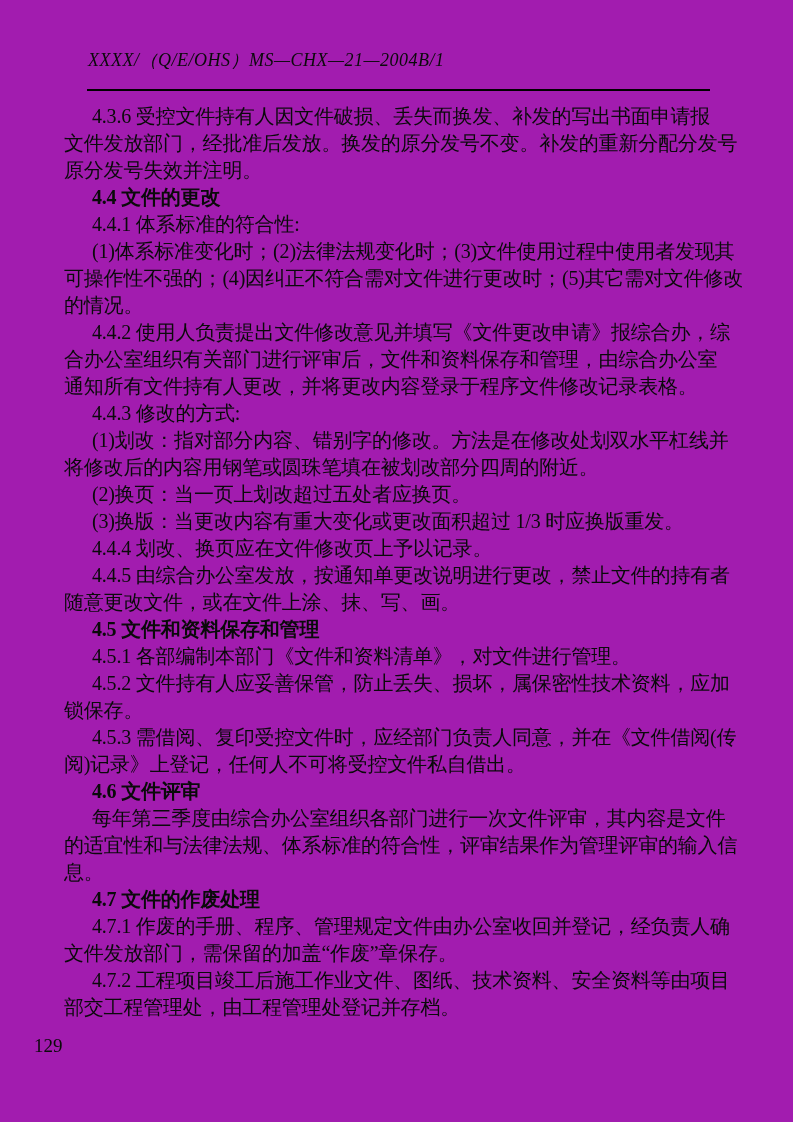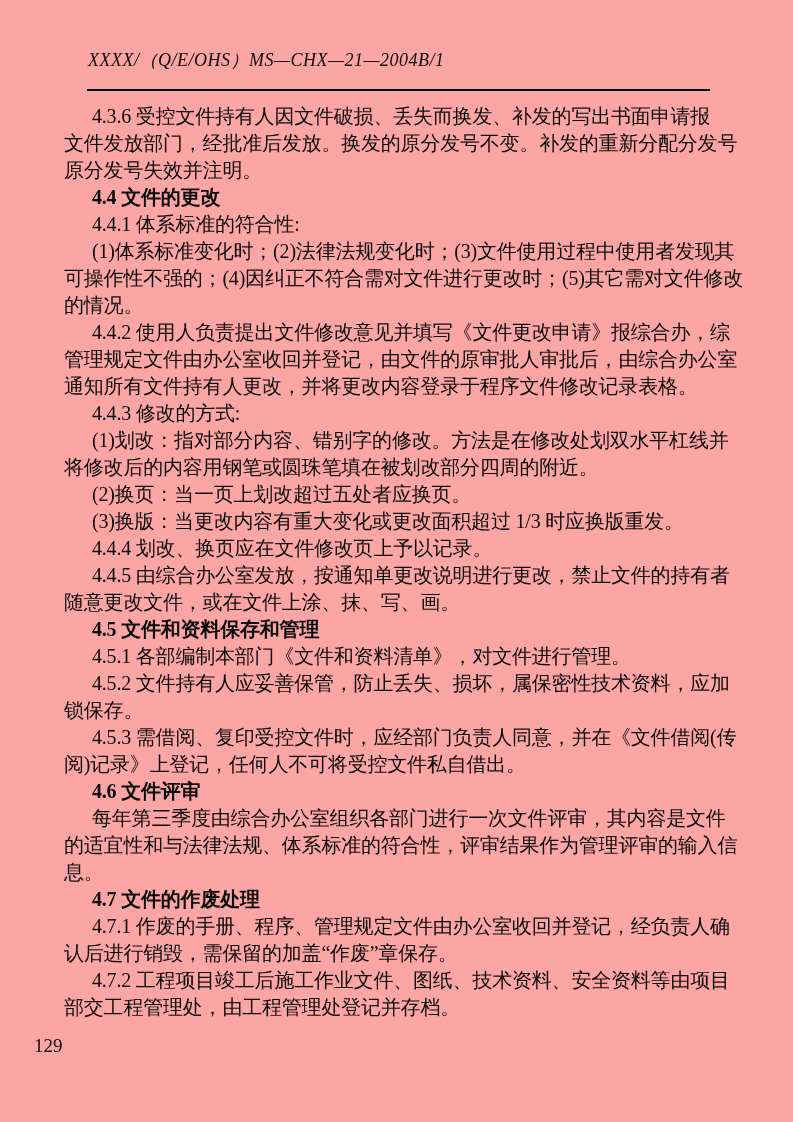--- a/index.html
+++ b/index.html
@@ -4,21 +4,21 @@
 <style>
   html, body {
     margin: 0;
     padding: 0;
     background: #ffffff;
   }
   .page {
     position: relative;
     width: 793px;
     height: 1122px;
-    background: #fca5a5;
+    background: #a21caf;
     overflow: hidden;
     font-family: "Liberation Serif", serif;
     color: #0a0a0a;
   }
   .doc-header {
     position: absolute;
     left: 88px;
     top: 48px;
     font-style: italic;
     font-size: 18px;
@@ -71,21 +71,21 @@
   <div class="body-text">
     <div class="ln in">4.3.6 受控文件持有人因文件破损、丢失而换发、补发的写出书面申请报</div>
     <div class="ln">文件发放部门，经批准后发放。换发的原分发号不变。补发的重新分配分发号</div>
     <div class="ln">原分发号失效并注明。</div>
     <div class="ln in hd">4.4 文件的更改</div>
     <div class="ln in">4.4.1 体系标准的符合性:</div>
     <div class="ln in">(1)体系标准变化时；(2)法律法规变化时；(3)文件使用过程中使用者发现其</div>
     <div class="ln">可操作性不强的；(4)因纠正不符合需对文件进行更改时；(5)其它需对文件修改</div>
     <div class="ln">的情况。</div>
     <div class="ln in">4.4.2 使用人负责提出文件修改意见并填写《文件更改申请》报综合办，综</div>
-    <div class="ln">管理规定文件由办公室收回并登记，由文件的原审批人审批后，由综合办公室</div>
+    <div class="ln">合办公室组织有关部门进行评审后，文件和资料保存和管理，由综合办公室</div>
     <div class="ln">通知所有文件持有人更改，并将更改内容登录于程序文件修改记录表格。</div>
     <div class="ln in">4.4.3 修改的方式:</div>
     <div class="ln in">(1)划改：指对部分内容、错别字的修改。方法是在修改处划双水平杠线并</div>
     <div class="ln">将修改后的内容用钢笔或圆珠笔填在被划改部分四周的附近。</div>
     <div class="ln in">(2)换页：当一页上划改超过五处者应换页。</div>
     <div class="ln in">(3)换版：当更改内容有重大变化或更改面积超过 1/3 时应换版重发。</div>
     <div class="ln in">4.4.4 划改、换页应在文件修改页上予以记录。</div>
     <div class="ln in">4.4.5 由综合办公室发放，按通知单更改说明进行更改，禁止文件的持有者</div>
     <div class="ln">随意更改文件，或在文件上涂、抹、写、画。</div>
     <div class="ln in hd">4.5 文件和资料保存和管理</div>
@@ -93,20 +93,20 @@
     <div class="ln in">4.5.2 文件持有人应妥善保管，防止丢失、损坏，属保密性技术资料，应加</div>
     <div class="ln">锁保存。</div>
     <div class="ln in">4.5.3 需借阅、复印受控文件时，应经部门负责人同意，并在《文件借阅(传</div>
     <div class="ln">阅)记录》上登记，任何人不可将受控文件私自借出。</div>
     <div class="ln in hd">4.6 文件评审</div>
     <div class="ln in">每年第三季度由综合办公室组织各部门进行一次文件评审，其内容是文件</div>
     <div class="ln">的适宜性和与法律法规、体系标准的符合性，评审结果作为管理评审的输入信</div>
     <div class="ln">息。</div>
     <div class="ln in hd">4.7 文件的作废处理</div>
     <div class="ln in">4.7.1 作废的手册、程序、管理规定文件由办公室收回并登记，经负责人确</div>
-    <div class="ln">认后进行销毁，需保留的加盖“作废”章保存。</div>
+    <div class="ln">文件发放部门，需保留的加盖“作废”章保存。</div>
     <div class="ln in">4.7.2 工程项目竣工后施工作业文件、图纸、技术资料、安全资料等由项目</div>
     <div class="ln">部交工程管理处，由工程管理处登记并存档。</div>
   </div>
 
   <div class="page-number">129</div>
 
 </div>
 
 </body></html>

